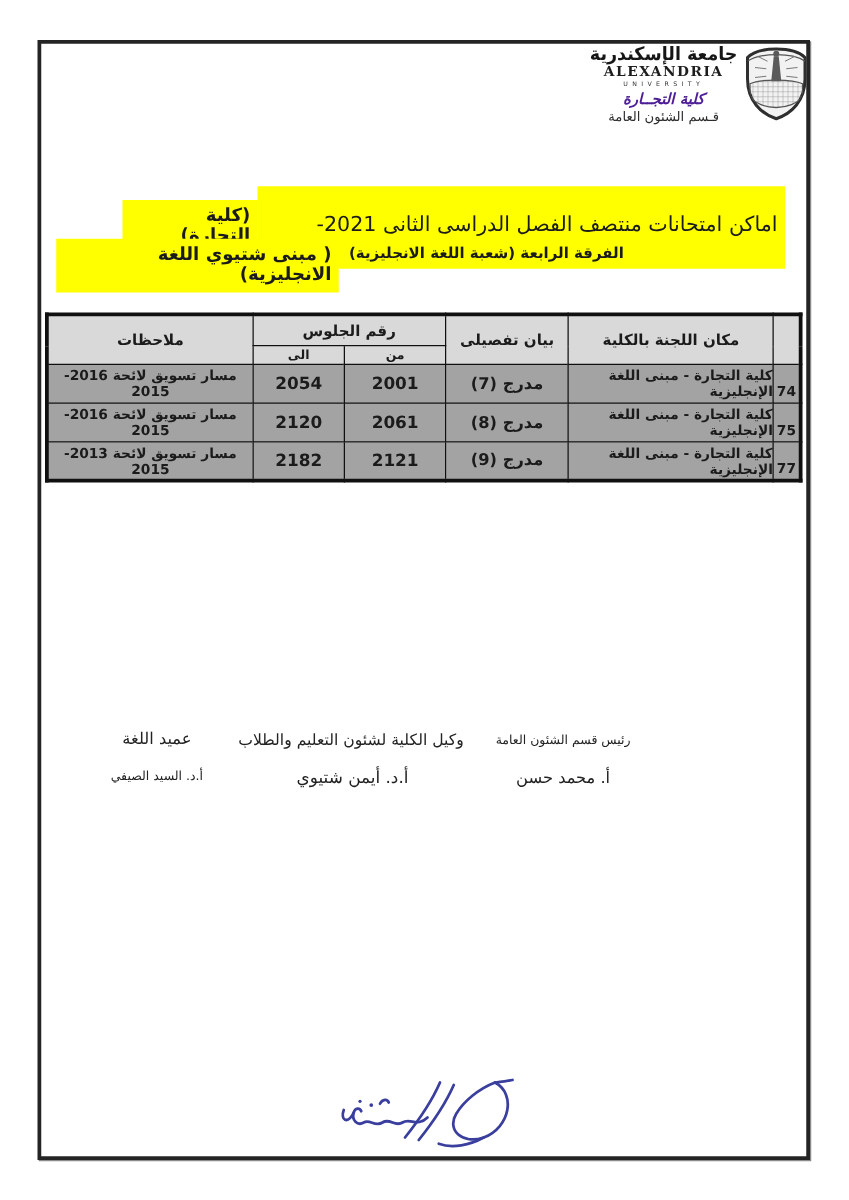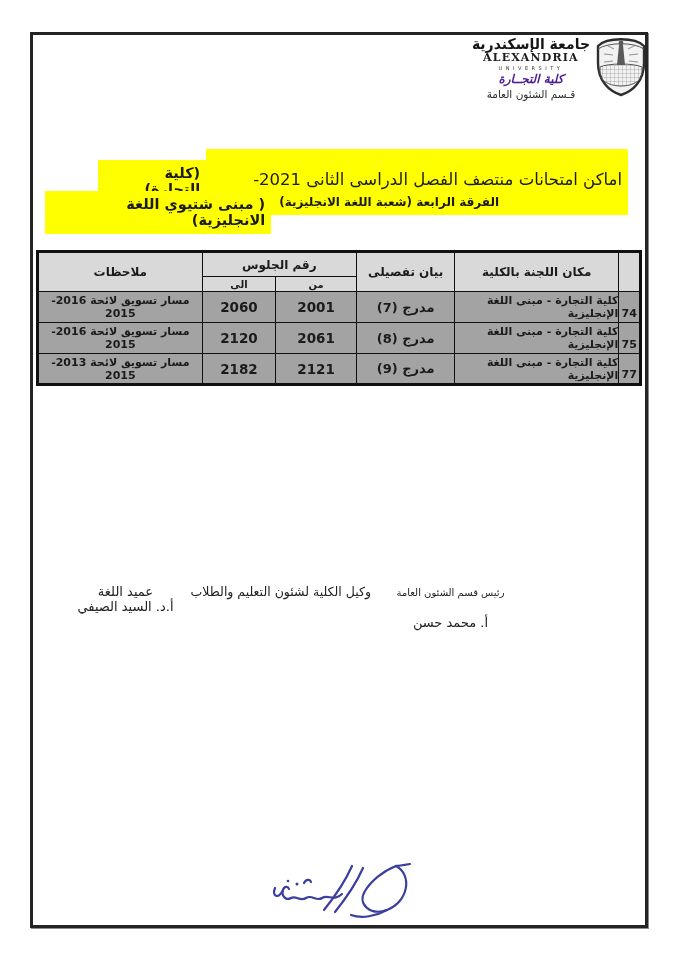--- a/index.html
+++ b/index.html
@@ -61,21 +61,21 @@
   .sig-title { white-space:nowrap; }
   .sig-name  { white-space:nowrap; }
   .sig-0 { top:587px; left:388px; width:125px; }
   .sig-0 .sig-title { font-size:10px; }
   .sig-0 .sig-name  { font-size:13px; margin-top:17px; }
   .sig-1 { top:584px; left:193px; width:178px; }
   .sig-1 .sig-title { font-size:12.5px; }
   .sig-1 .sig-name  { font-size:13.5px; margin-top:15px; }
   .sig-2 { top:584px; left:58px;  width:135px; }
   .sig-2 .sig-title { font-size:13px; }
-  .sig-2 .sig-name  { font-size:13px; }
+  .sig-2 .sig-name  { font-size:10px; margin-top:17px; }
 
   
   .scribble { position:absolute; left:264px; top:858px; }
 </style>
 </head>
 <body>
 
 <div class="page-frame"></div>
 
 <div class="logo">
@@ -146,21 +146,21 @@
       <th class="h-sub">من</th>
       <th class="h-sub">الى</th>
     </tr>
   </thead>
   <tbody>
     <tr>
       <td class="c-idx">74</td>
       <td class="c-loc">كلية التجارة - مبنى اللغة الإنجليزية</td>
       <td class="c-det">مدرج (7)</td>
       <td class="c-num">2001</td>
-      <td class="c-num">2060</td>
+      <td class="c-num">2054</td>
       <td class="c-note">مسار تسويق لائحة 2016-2015</td>
     </tr>
     <tr>
       <td class="c-idx">75</td>
       <td class="c-loc">كلية التجارة - مبنى اللغة الإنجليزية</td>
       <td class="c-det">مدرج (8)</td>
       <td class="c-num">2061</td>
       <td class="c-num">2120</td>
       <td class="c-note">مسار تسويق لائحة 2016-2015</td>
     </tr>
@@ -174,20 +174,21 @@
     </tr>
   </tbody>
 </table>
 
 <div class="sig sig-0">
   <div class="sig-title">رئيس قسم الشئون العامة</div>
   <div class="sig-name">أ. محمد حسن</div>
 </div>
 <div class="sig sig-1">
   <div class="sig-title">وكيل الكلية لشئون التعليم والطلاب</div>
+  <div class="sig-name">أ.د. أيمن شتيوي</div>
 </div>
 <div class="sig sig-2">
   <div class="sig-title">عميد اللغة</div>
   <div class="sig-name">أ.د. السيد الصيفي</div>
 </div>
 
 <div class="scribble">
   <svg width="165" height="65" viewBox="0 0 165 65">
     <g fill="none" stroke="#3A3F9E" stroke-width="2.2" stroke-linecap="round" stroke-linejoin="round">
       <path d="M132 8 C149 17 144 44 123 52 C106 58 93 46 101 33 C107 23 119 13 132 8"></path>

